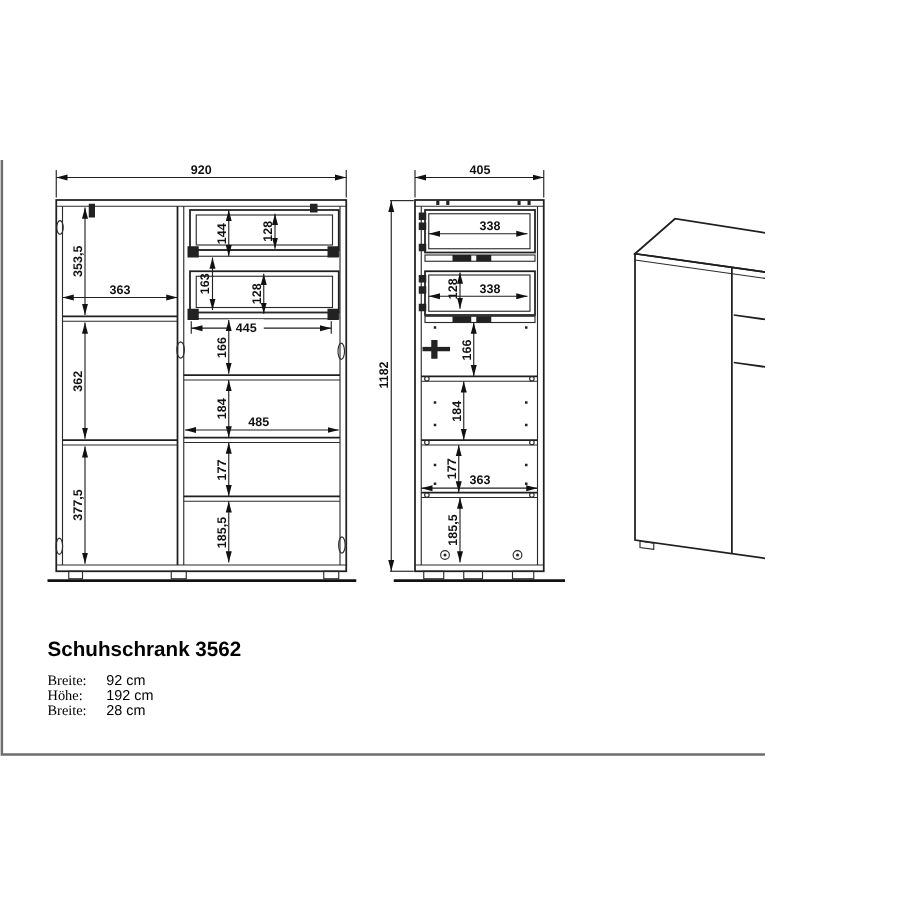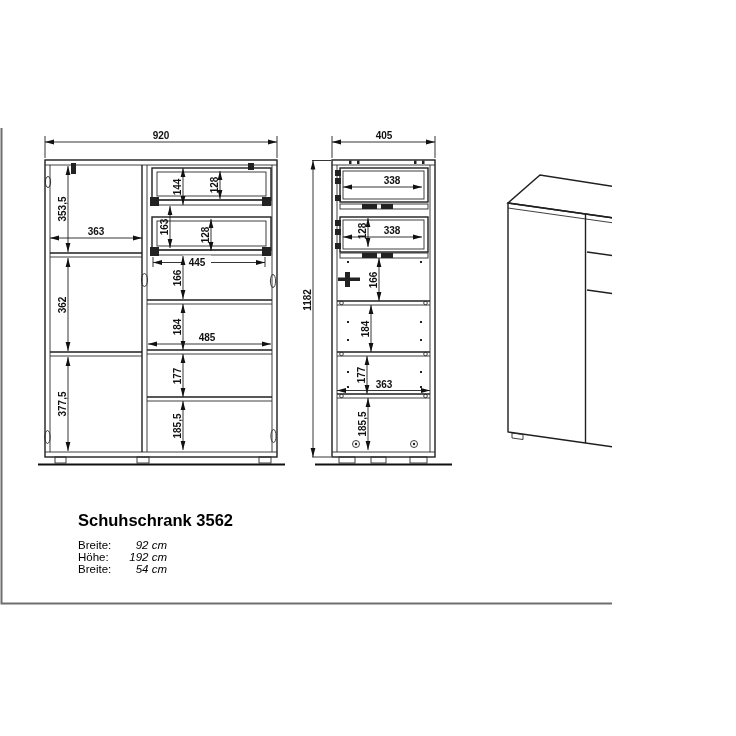--- a/index.html
+++ b/index.html
@@ -6,25 +6,25 @@
   .page{position:relative;width:612px;height:736px;background:#fff;overflow:hidden;
         font-family:"Liberation Sans",sans-serif;}
   svg{position:absolute;left:0;top:0;}
   svg .ln{stroke:#1f1f1f;stroke-width:1.4;fill:none;}
   svg .tn{stroke:#2a2a2a;stroke-width:0.9;fill:none;}
   svg .dim{stroke:#1f1f1f;stroke-width:0.9;fill:none;}
   svg .thick{stroke:#111;stroke-width:2.2;fill:none;}
   svg .blk{fill:#222;stroke:none;}
   svg .frame{stroke:#6e6e6e;stroke-width:2;fill:none;}
   svg text.d{font:bold 10px "Liberation Sans",sans-serif;fill:#111;}
-  .title-block{position:absolute;left:38px;top:511px;color:#000;margin-left:40px;}
+  .title-block{position:absolute;left:38px;top:511px;color:#000;}
   .title-block h1{margin:0;font-size:16.5px;font-weight:bold;letter-spacing:0;}
   .specs{margin-top:9px;font-size:11.5px;line-height:12.2px;}
-  .spec-label{display:inline-block;width:47px;}
-  .spec-value{display:inline-block;width:42px;text-align:right;font-style:italic;}
+  .spec-label{display:inline-block;width:47px;font-family:Liberation Serif, serif;}
+  .spec-value{display:inline-block;width:42px;}
 </style>
 </head>
 <body>
 
 <div class="page">
 
 <svg width="736" height="736" viewBox="0 0 736 736">
   <defs>
     <marker id="arr" markerWidth="10" markerHeight="8" refX="9" refY="4" orient="auto-start-reverse" markerUnits="userSpaceOnUse">
       <path d="M9,4 L0,1.6 L0,6.4 Z" fill="#111"></path>
@@ -290,18 +290,18 @@
 <div class="title-block">
   <h1>Schuhschrank 3562</h1>
   <div class="specs">
     <div class="spec-row">
       <span class="spec-label">Breite:</span><span class="spec-value">92 cm</span>
     </div>
     <div class="spec-row">
       <span class="spec-label">Höhe:</span><span class="spec-value">192 cm</span>
     </div>
     <div class="spec-row">
-      <span class="spec-label">Breite:</span><span class="spec-value">54 cm</span>
+      <span class="spec-label">Breite:</span><span class="spec-value">28 cm</span>
     </div>
   </div>
 </div>
 
 </div>
 
 </body></html>

